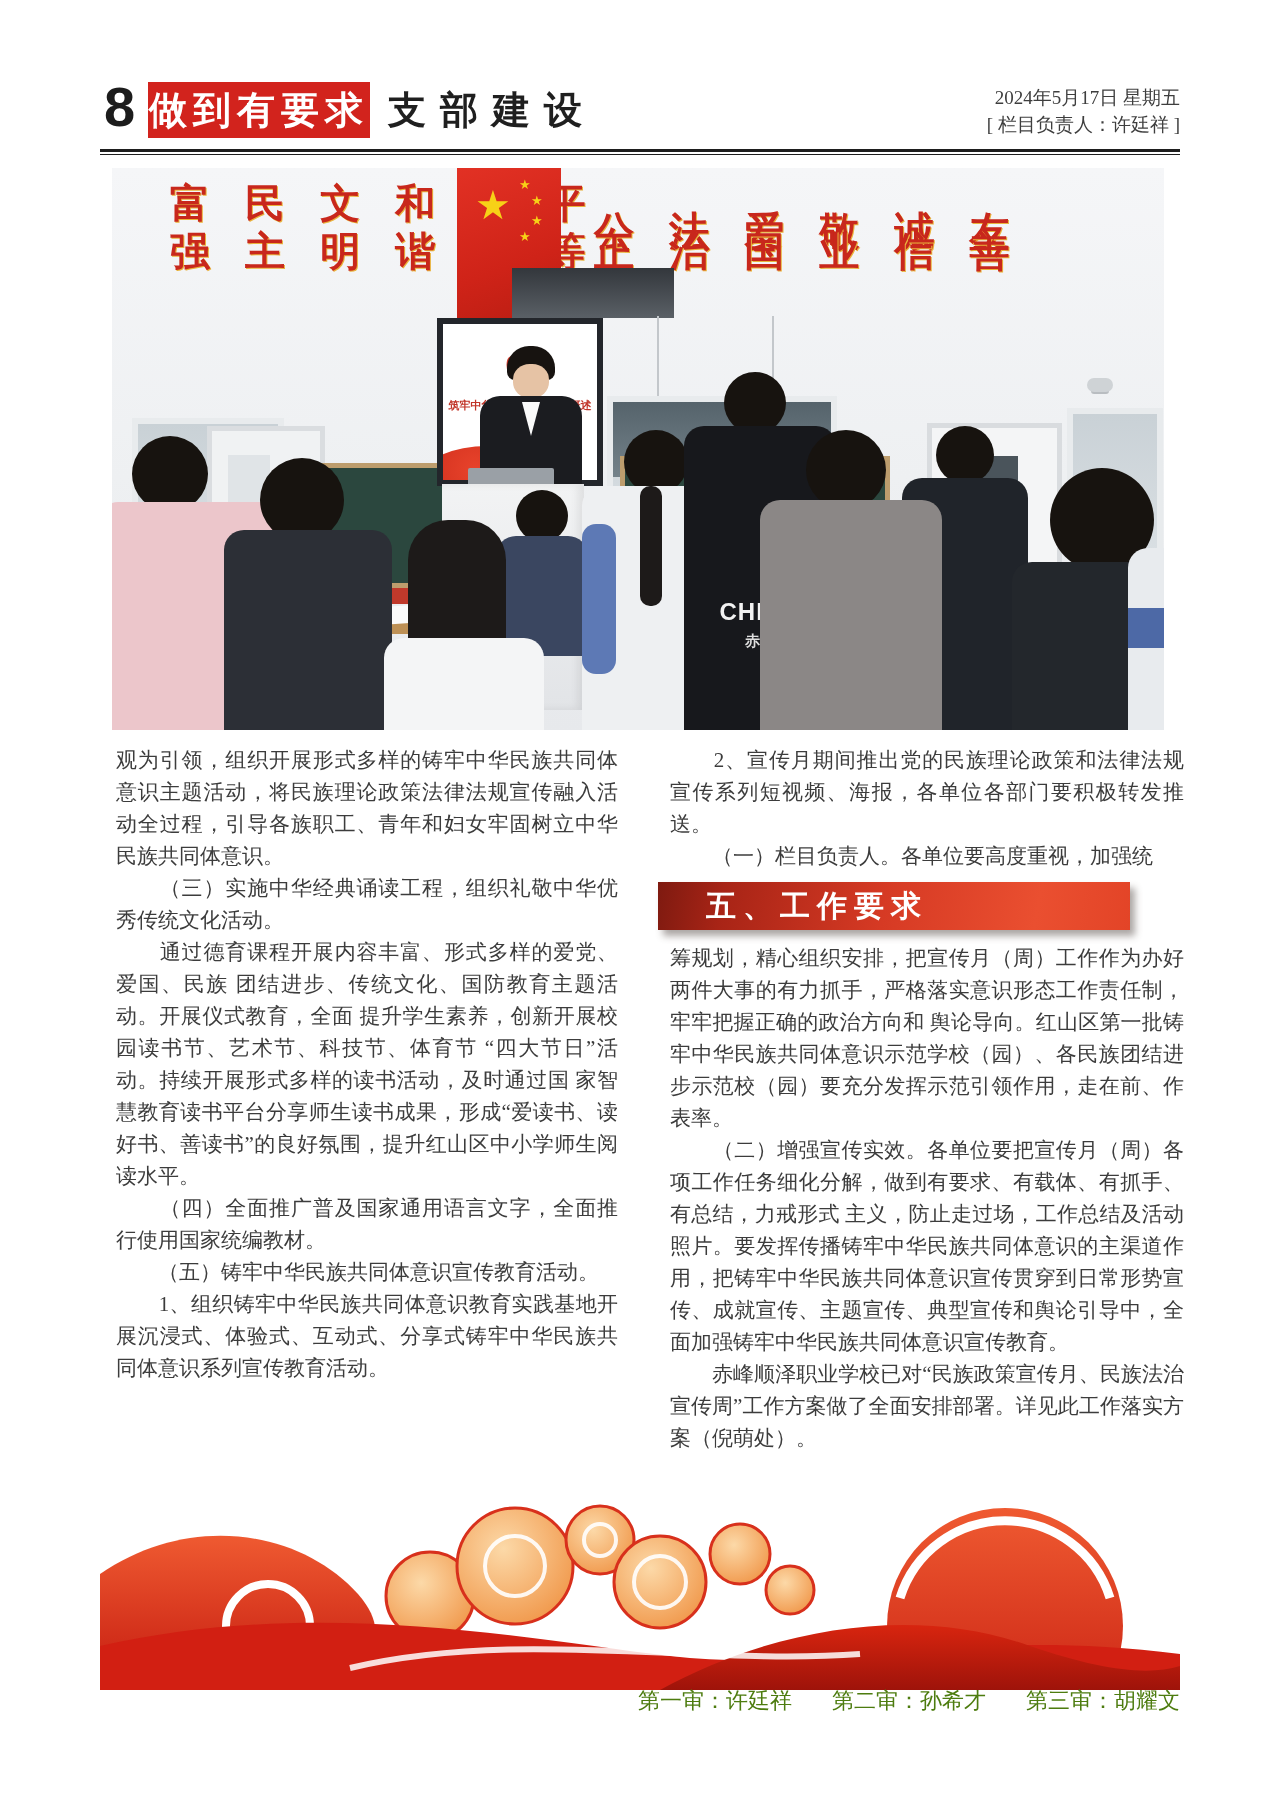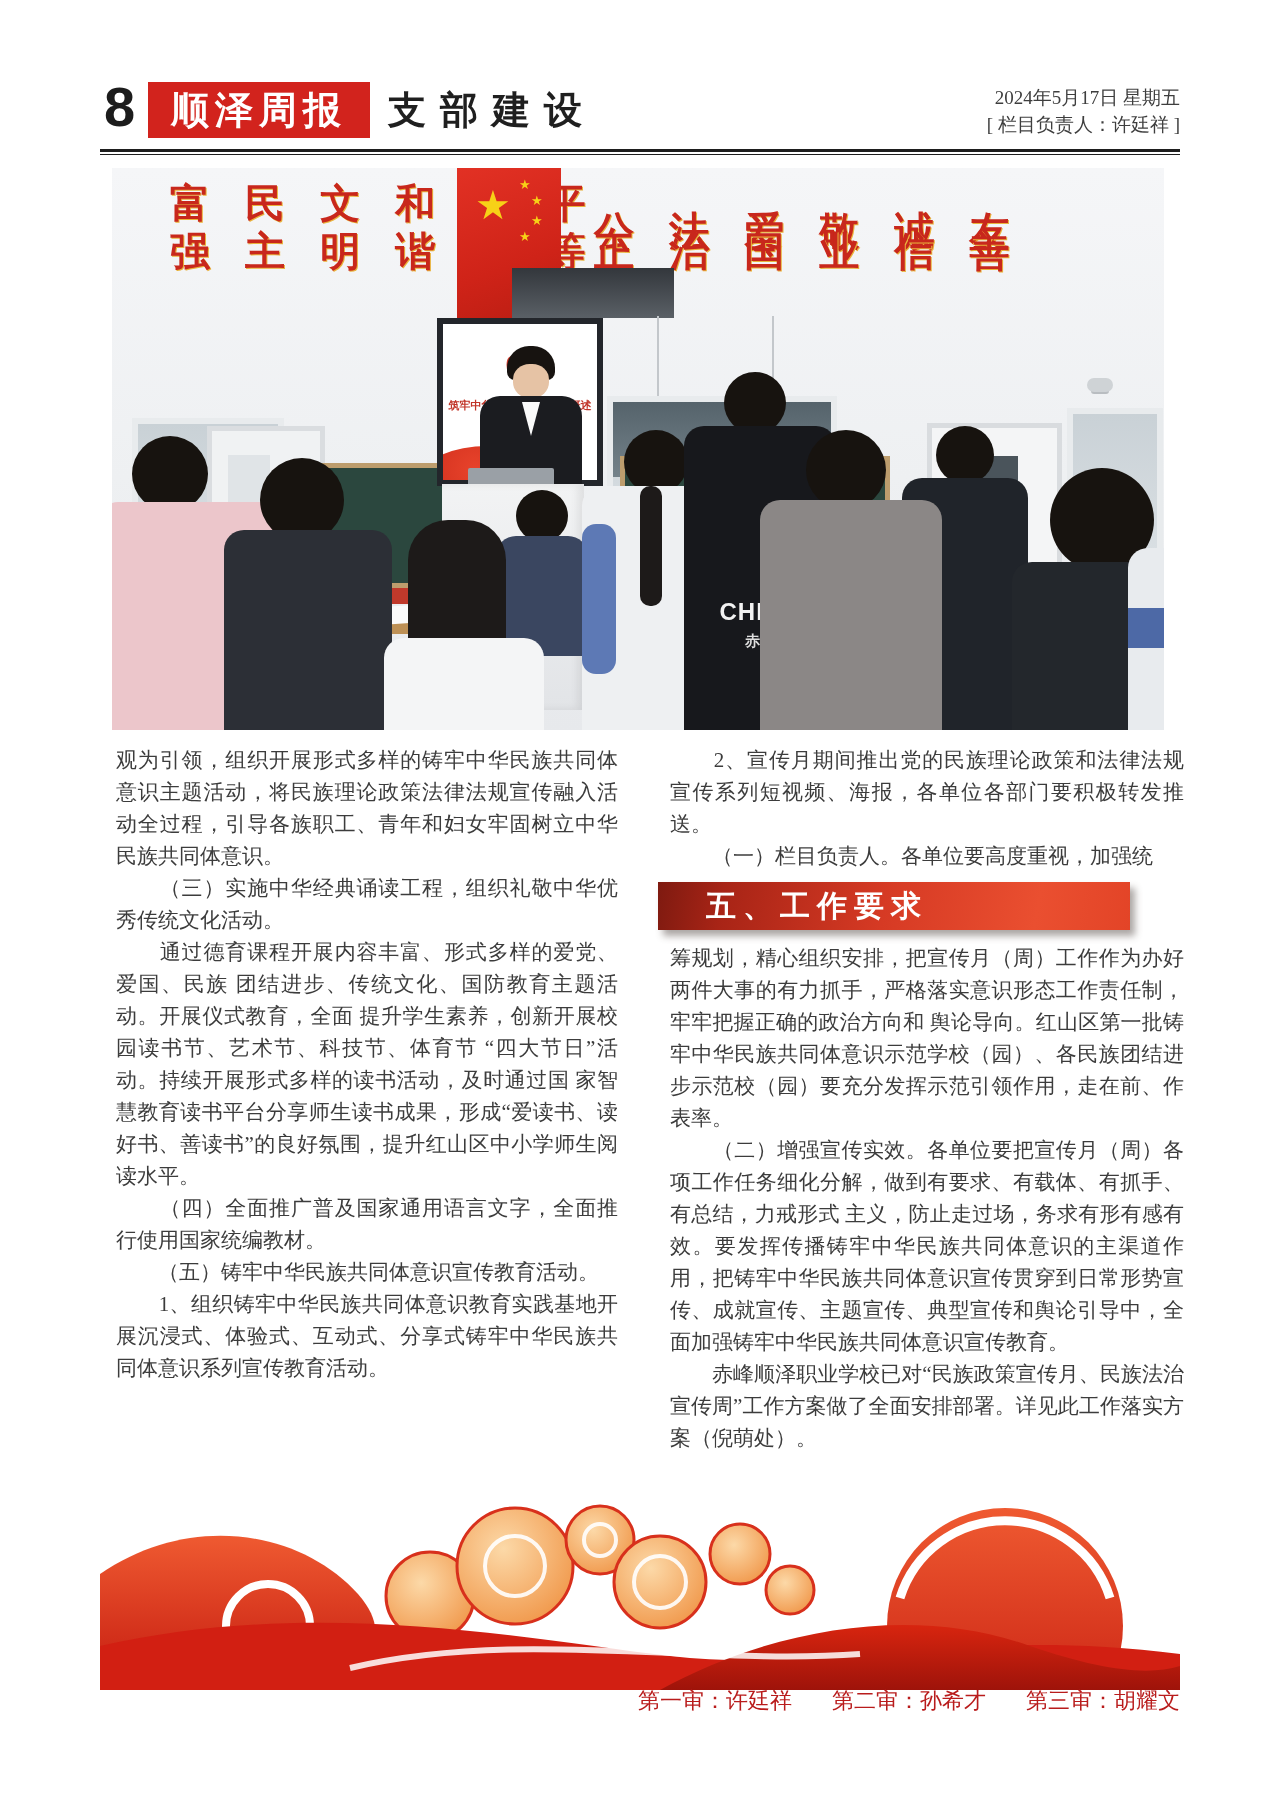--- a/index.html
+++ b/index.html
@@ -50,31 +50,31 @@
   .para{margin:0 0 0 12px;}
   .nowrap{white-space:nowrap;}
   .section-banner{margin:10px 0 12px 0;height:48px;line-height:48px;
        background:linear-gradient(100deg,#7e1a10 0%,#a82416 14%,#d63a24 48%,#ea4f30 80%,#e34427 100%);
        color:#ffffff;font-family:"Liberation Sans","DejaVu Sans",sans-serif;font-weight:bold;
        font-size:30px;letter-spacing:7px;padding-left:48px;width:424px;
        box-shadow:5px 6px 7px rgba(70,60,55,.45);}
   
   .wave{position:absolute;left:100px;top:1478px;width:1080px;height:212px;z-index:1;}
   .footer{position:absolute;right:100px;top:1686px;z-index:3;display:flex;gap:40px;
-          font-size:22px;color:#b91c1c;}
+          font-size:22px;color:#4d7c0f;}
   .reviewer{white-space:nowrap;}
 </style>
 </head>
 <body>
 
 <div class="page">
 
   <div class="header">
     <div class="pageno">8</div>
-    <div class="masthead">顺泽周报</div>
+    <div class="masthead">做到有要求</div>
     <div class="section-title">支部建设</div>
     <div class="date-block">
       <div>2024年5月17日  星期五</div>
       <div>[ 栏目负责人：许廷祥 ]</div>
     </div>
   </div>
   <div class="rule">
       <div class="r1"></div>
       <div class="r2"></div>
     </div>
@@ -188,21 +188,21 @@
     </div>
 
   <div class="col col-right">
     <div class="para">　　2、宣传月期间推出党的民族理论政策和法律法规宣传系列短视频、海报，各单位各部门要积极转发推送。</div>
     <div class="para nowrap">　　（一）栏目负责人。各单位要高度重视，加强统</div>
     <div class="section-banner">
       <span>五、工作要求</span>
     </div>
     <div>
         <div class="para">筹规划，精心组织安排，把宣传月（周）工作作为办好两件大事的有力抓手，严格落实意识形态工作责任制，牢牢把握正确的政治方向和 舆论导向。红山区第一批铸牢中华民族共同体意识示范学校（园）、各民族团结进步示范校（园）要充分发挥示范引领作用，走在前、作表率。</div>
-        <div class="para">　　（二）增强宣传实效。各单位要把宣传月（周）各项工作任务细化分解，做到有要求、有载体、有抓手、有总结，力戒形式 主义，防止走过场，务求有形有感有效。要发挥传播铸牢中华民族共同体意识的主渠道作用，把铸牢中华民族共同体意识宣传贯穿到日常形势宣传、成就宣传、主题宣传、典型宣传和舆论引导中，全面加强铸牢中华民族共同体意识宣传教育。</div>
+        <div class="para">　　（二）增强宣传实效。各单位要把宣传月（周）各项工作任务细化分解，做到有要求、有载体、有抓手、有总结，力戒形式 主义，防止走过场，工作总结及活动照片。要发挥传播铸牢中华民族共同体意识的主渠道作用，把铸牢中华民族共同体意识宣传贯穿到日常形势宣传、成就宣传、主题宣传、典型宣传和舆论引导中，全面加强铸牢中华民族共同体意识宣传教育。</div>
         <div class="para">　　赤峰顺泽职业学校已对“民族政策宣传月、民族法治宣传周”工作方案做了全面安排部署。详见此工作落实方案（倪萌处）。</div>
       </div>
   </div>
 
   <svg class="wave" viewBox="0 0 1080 212" preserveAspectRatio="none">
     <defs>
       <linearGradient id="gRed" x1="0" y1="0" x2="0" y2="1">
         <stop offset="0" stop-color="#ef5a31"></stop>
           <stop offset="1" stop-color="#c41a0f"></stop>
       </linearGradient>

